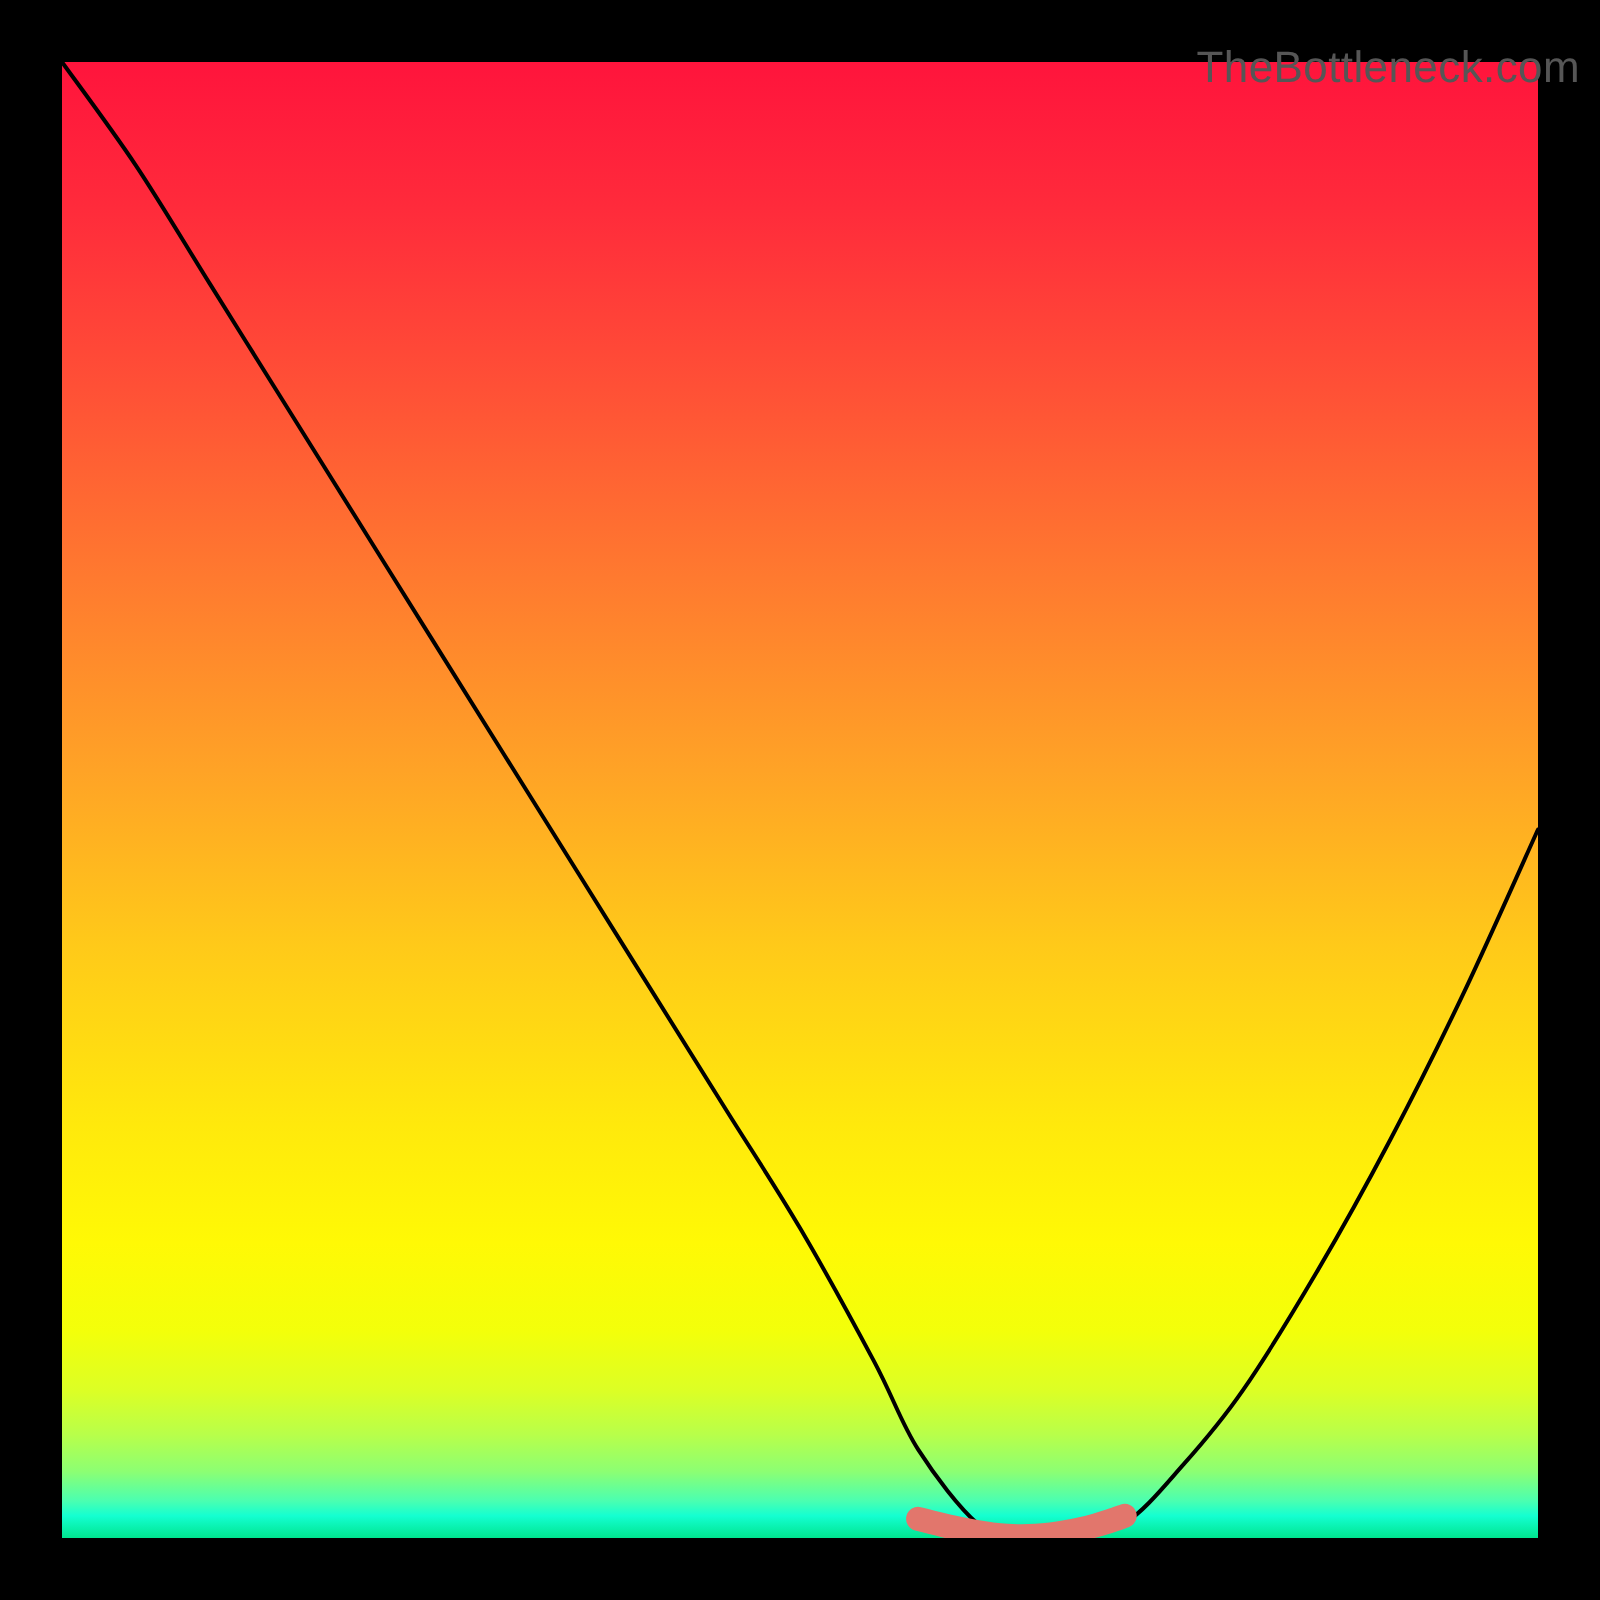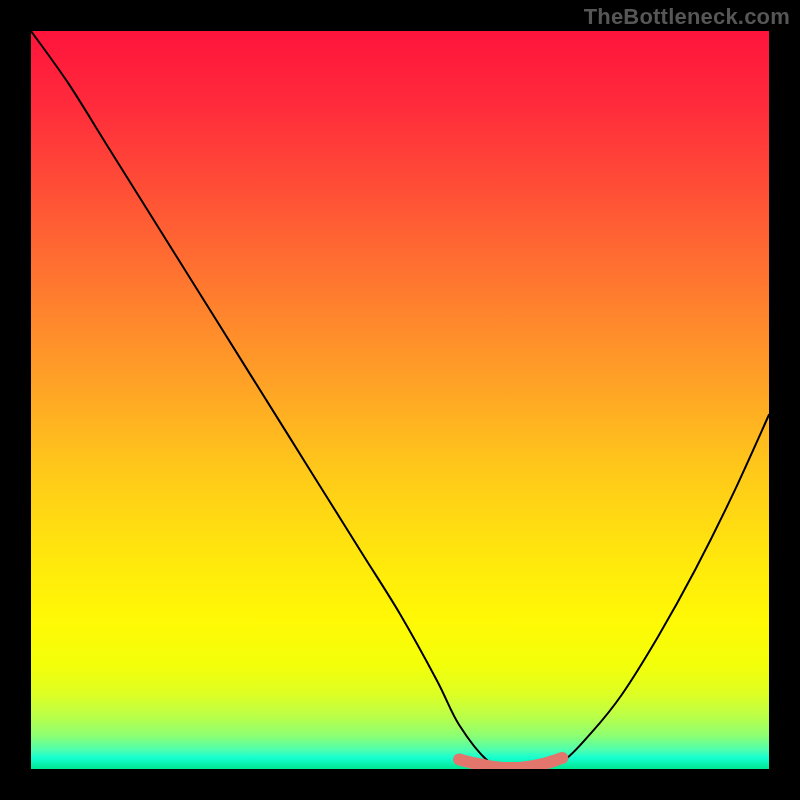--- a/index.html
+++ b/index.html
@@ -10,28 +10,27 @@
     background: #000;
     overflow: hidden;
   }
   .container {
     position: relative;
     width: 800px;
     height: 800px;
   }
   .watermark {
     position: absolute;
-    top: 4px;
+    top: 21px;
     right: 10px;
     font-family: Arial, Helvetica, sans-serif;
     font-size: 22px;
     color: #565656;
     z-index: 10;
     letter-spacing: 0.2px;
-    font-weight: bold;
   }
   .plot {
     position: absolute;
     background: #000;
   }
   svg { display: block; }
 </style>
 </head>
 <body>
 

